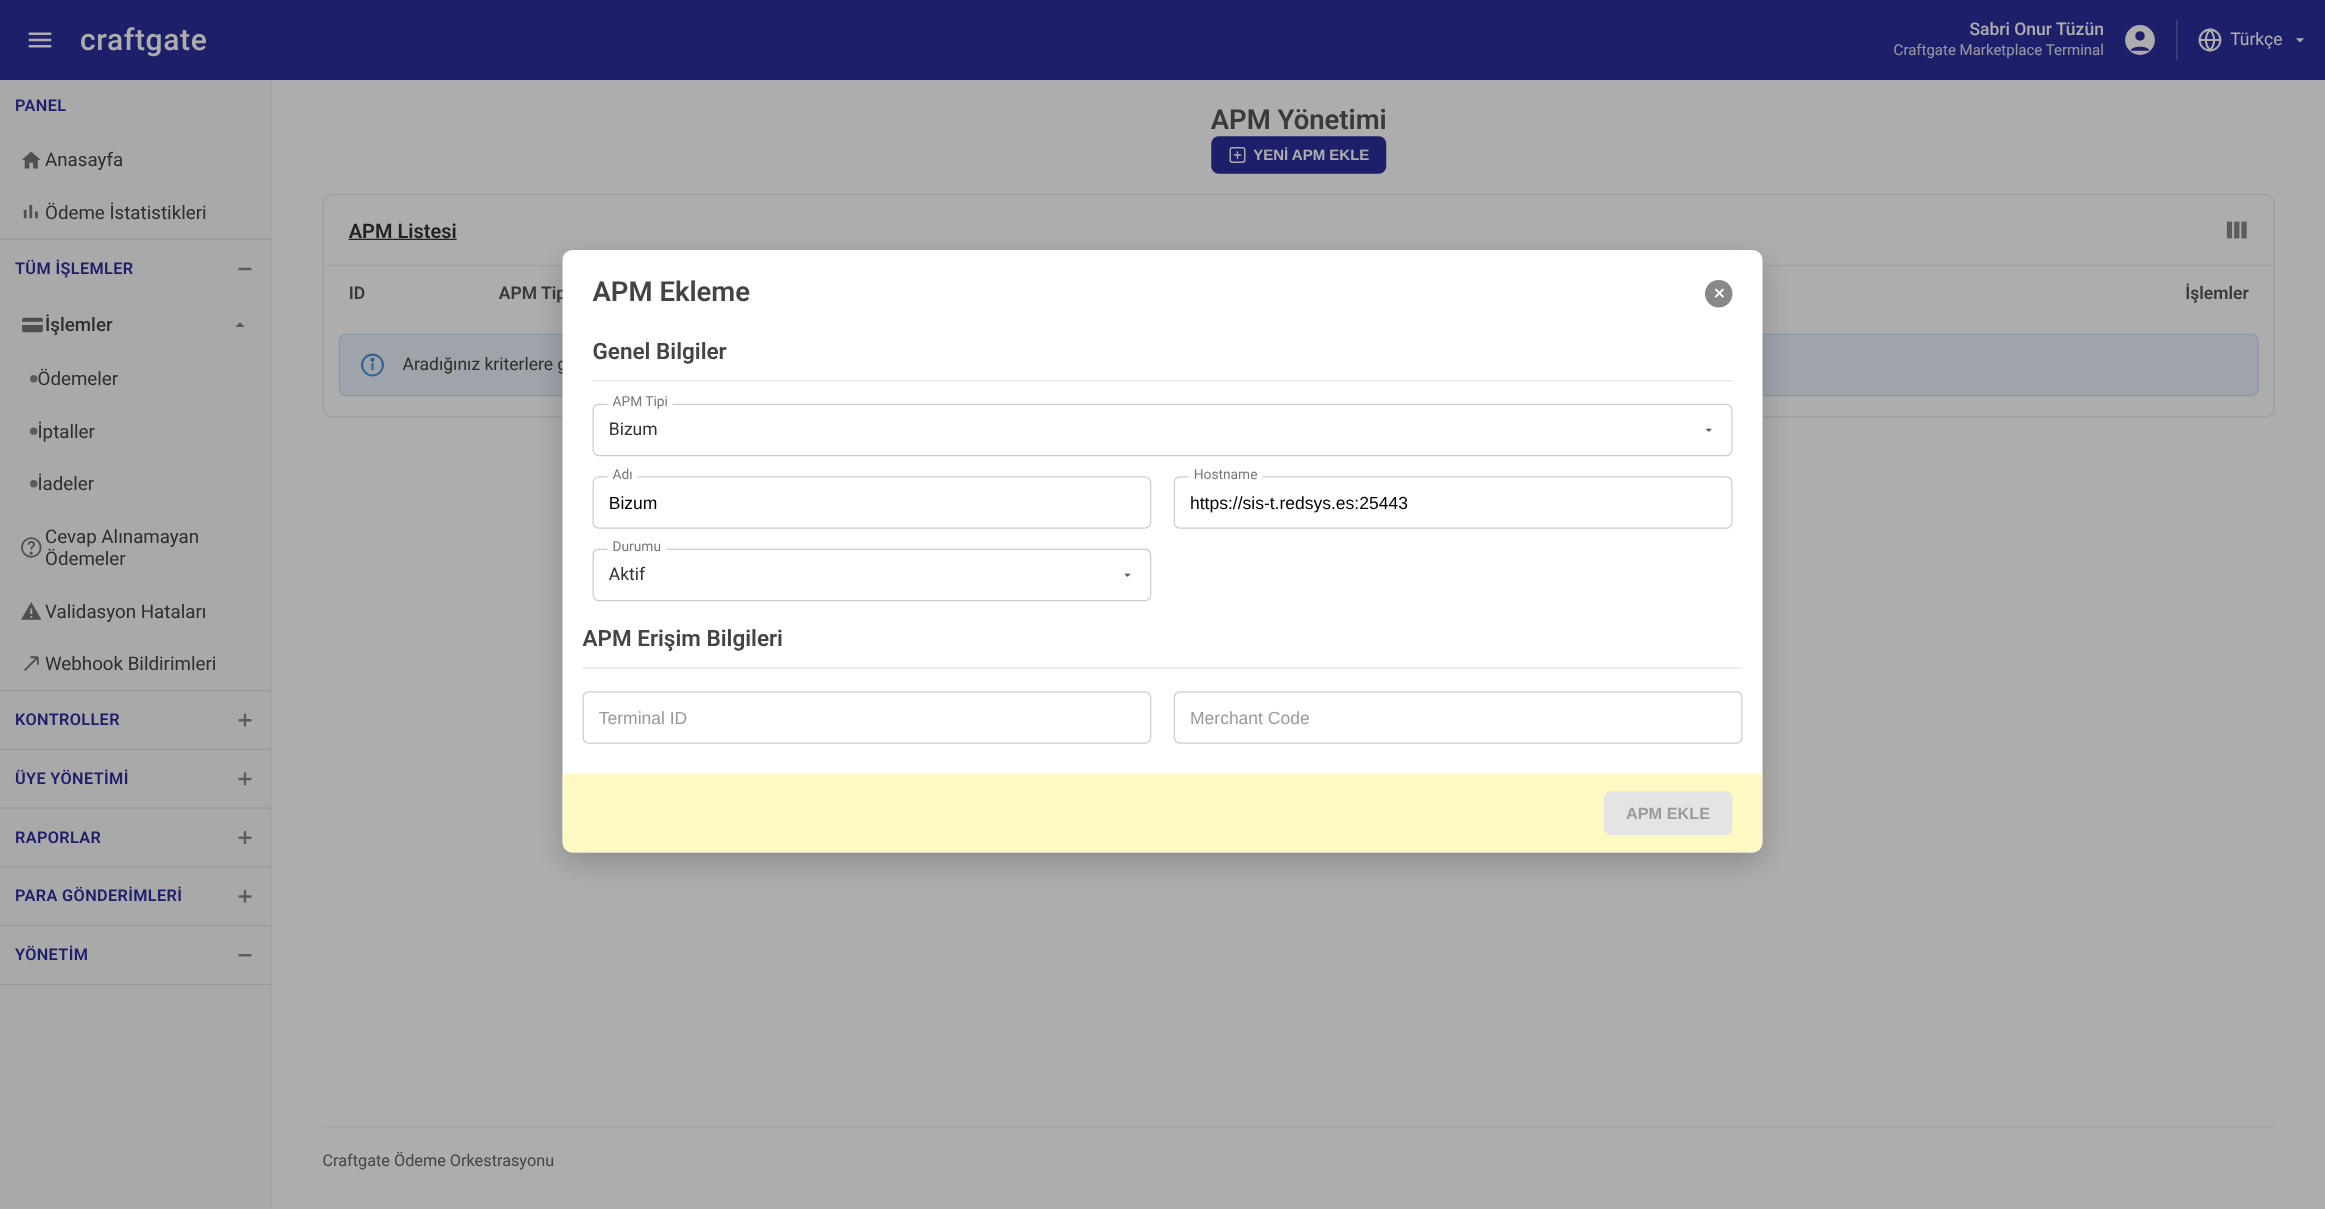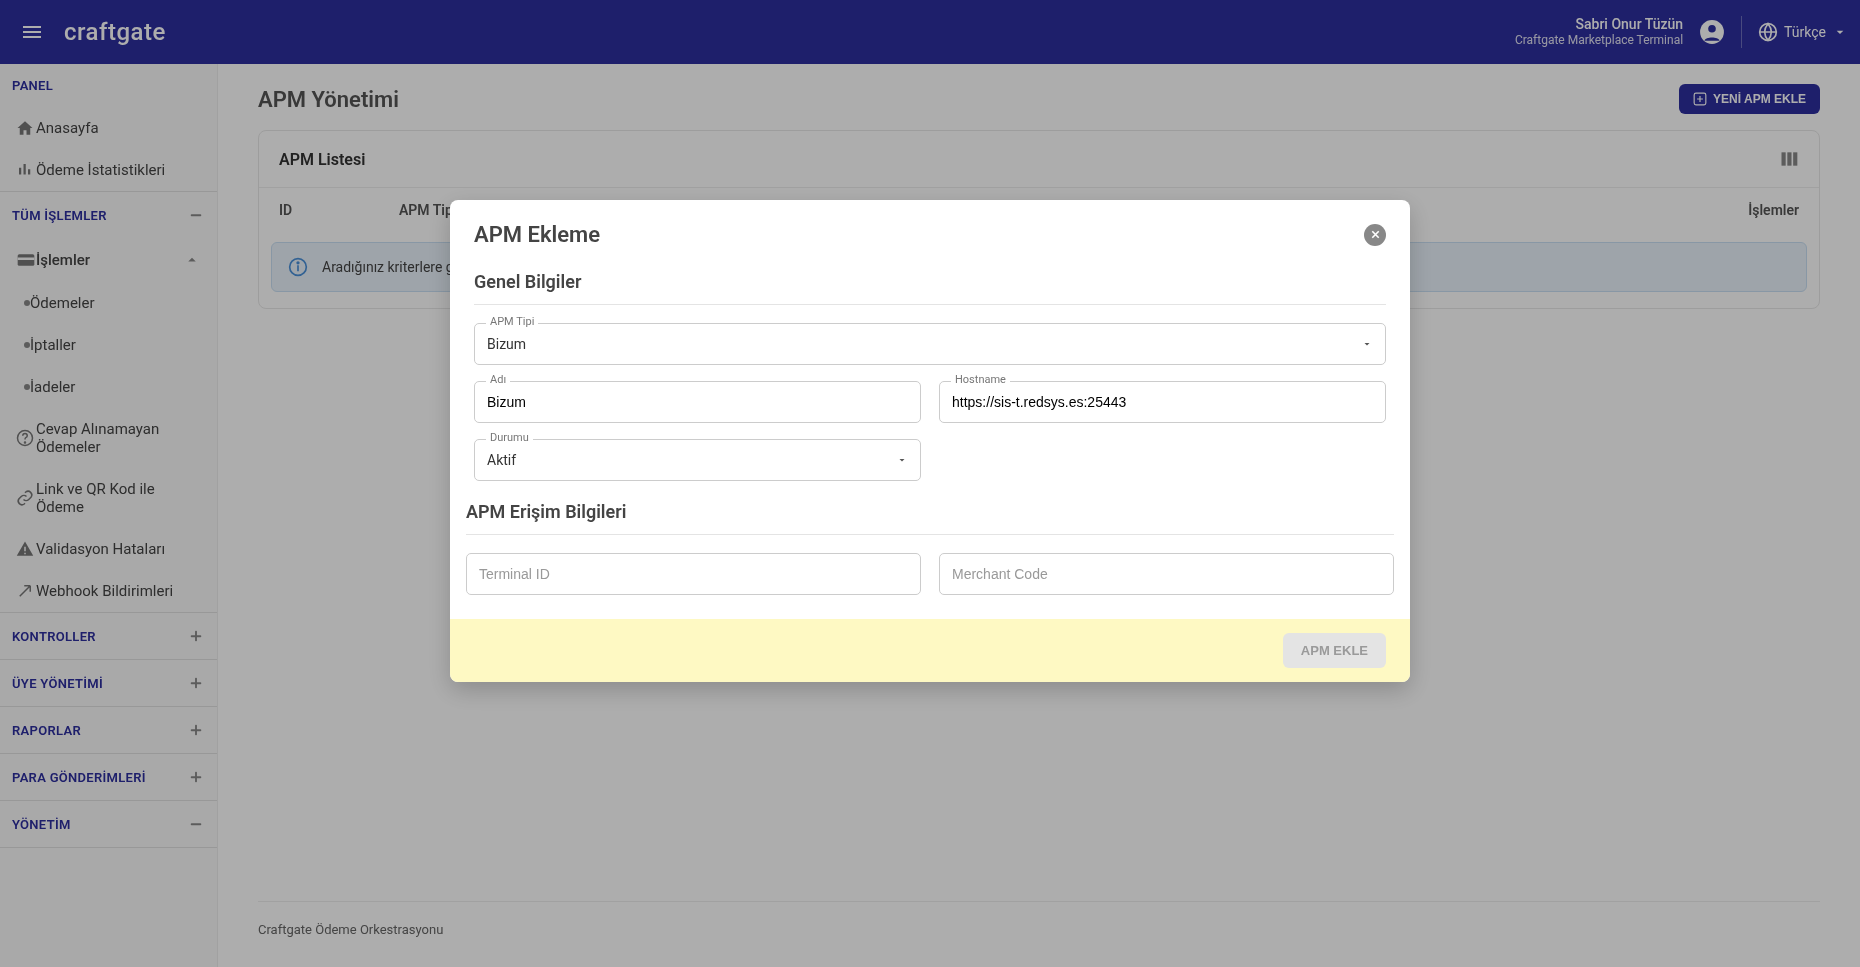--- a/index.html
+++ b/index.html
@@ -149,22 +149,22 @@
       flex: 1;
       background: #fff;
       overflow-y: auto;
       padding: 20px 40px;
       display: flex;
       flex-direction: column;
     }
     .page-header {
       display: flex;
       align-items: center;
-      justify-content: space-between;
       margin-bottom: 16px;
+      flex-direction: column;
     }
     .page-title {
       font-size: 22px;
       font-weight: 600;
       color: #555;
     }
     .btn-primary {
       background: #2d2e9e;
       color: #fff;
       border: none;
@@ -182,20 +182,21 @@
       border-radius: 8px;
       background: #fff;
     }
     .card-header {
       display: flex;
       align-items: center;
       justify-content: space-between;
       padding: 18px 20px;
       font-weight: 600;
       font-size: 16px;
+      text-decoration: underline;
     }
     .cols-icon {
       color: #888;
       cursor: pointer;
     }
     .table-head {
       display: flex;
       padding: 14px 20px;
       border-top: 1px solid #eee;
       color: #555;
@@ -487,28 +488,20 @@
           <svg width="18" height="18" viewBox="0 0 24 24" fill="none" stroke="#777" stroke-width="2">
               <circle cx="12" cy="12" r="10"></circle>
               <path d="M9 9c0-1.5 1.3-3 3-3s3 1.3 3 3c0 1.5-1 2-2 2.5s-1 1-1 2.5"></path>
               <circle cx="12" cy="18" r="0.7" fill="#777"></circle>
             </svg>
         </span>
         <span>Cevap Alınamayan Ödemeler</span>
       </div>
       <div class="sidebar-item">
         <span class="icon">
-          <svg width="18" height="18" viewBox="0 0 24 24" fill="none" stroke="#777" stroke-width="2">
-              <path d="M10 14a5 5 0 007 0l3-3a5 5 0 00-7-7l-1 1M14 10a5 5 0 00-7 0l-3 3a5 5 0 007 7l1-1"></path>
-            </svg>
-        </span>
-        <span>Link ve QR Kod ile Ödeme</span>
-      </div>
-      <div class="sidebar-item">
-        <span class="icon">
           <svg width="18" height="18" viewBox="0 0 24 24" fill="#777">
               <path d="M12 2L1 21h22zM11 9h2v6h-2zm0 8h2v2h-2z"></path>
             </svg>
         </span>
         <span>Validasyon Hataları</span>
       </div>
       <div class="sidebar-item">
         <span class="icon">
           <svg width="18" height="18" viewBox="0 0 24 24" fill="none" stroke="#777" stroke-width="2">
               <path d="M5 19L19 5M19 5h-8m8 0v8"></path>

